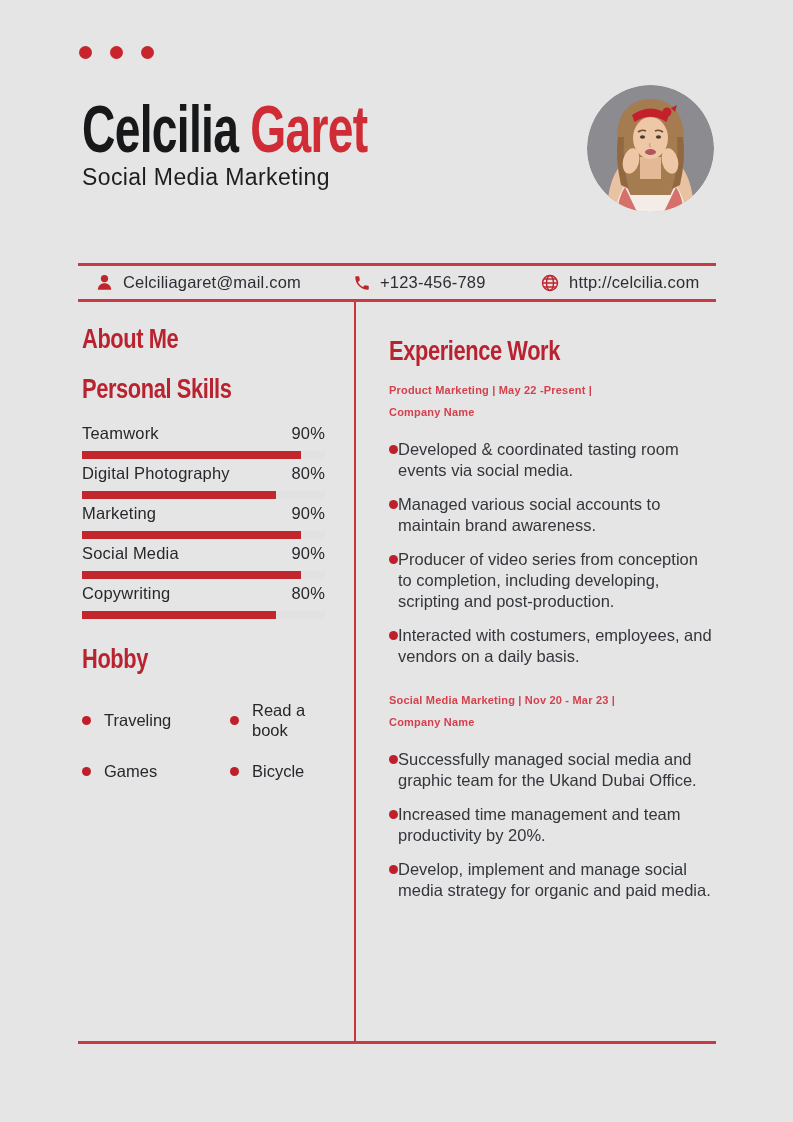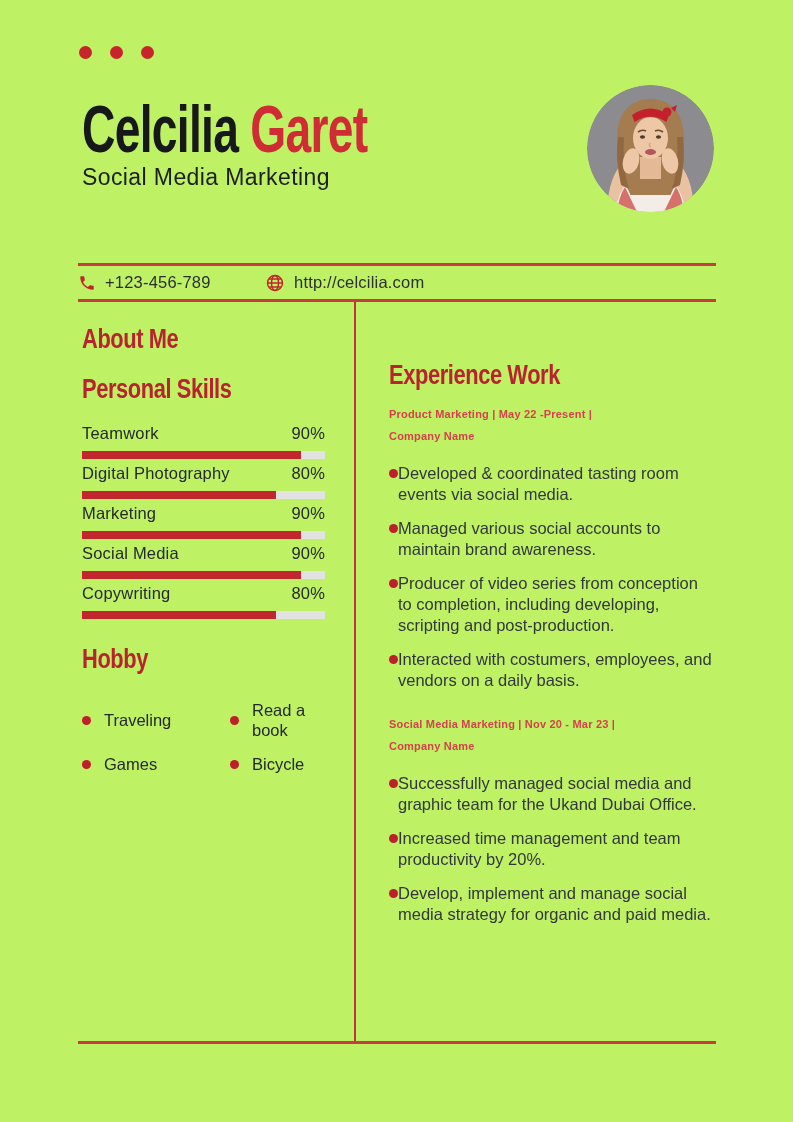--- a/index.html
+++ b/index.html
@@ -10,21 +10,21 @@
     --bar-red:#c3272e;
     --line-red:#c63b44;
     --dot-red:#c8242c;
     --track:#e2e2e2;
     --text:#33363b;
     --dark:#17181a;
   }
   *{margin:0;padding:0;box-sizing:border-box;}
   html,body{background:#fff;}
   body{font-family:"Liberation Sans",sans-serif;color:var(--text);}
-  .page{position:relative;width:793px;height:1122px;background:#bef264;overflow:hidden;}
+  .page{position:relative;width:793px;height:1122px;background:#e5e5e5;overflow:hidden;}
 
   
   .dots{position:absolute;top:46px;left:79px;display:flex;gap:18px;}
   .dot{width:13px;height:13px;border-radius:50%;background:var(--dot-red);}
 
   
   .name-block{position:absolute;top:96px;left:82px;}
   .name{font-size:66px;font-weight:800;letter-spacing:-1px;line-height:1.0;color:var(--dark);
         transform:scaleX(.70);transform-origin:left;white-space:nowrap;display:block;}
   .name .last{color:var(--name-red);}
@@ -40,37 +40,37 @@
   .c-item{display:flex;align-items:center;gap:9px;font-size:16.5px;color:#2c2e33;letter-spacing:.2px;}
   .c-item.email{margin-left:17px;width:258px;}
   .c-item.phone{width:187px;}
   .c-icon{display:flex;align-items:center;}
 
   
   .content-wrap{position:absolute;top:302px;left:78px;width:638px;height:742px;
      border-bottom:3px solid var(--line-red);display:flex;}
   .col-left{width:276px;padding:22px 0 0 4px;}
   .v-divider{width:2px;background:#c5343c;}
-  .col-right{flex:1;padding:22px 0 0 33px;margin-top:36px;}
+  .col-right{flex:1;padding:34px 0 0 33px;}
 
   h2.sec{font-size:28px;font-weight:800;letter-spacing:-.5px;color:var(--heading-red);
      transform:scaleX(.78);transform-origin:left;white-space:nowrap;line-height:1.05;}
 
   .about-body{margin-top:15px;width:252px;font-size:16.5px;line-height:21px;color:var(--text);}
 
   .skills-head{margin-top:21px;}
   .skills{margin-top:19px;}
   .skill{width:243px;margin-bottom:4px;}
   .skill-top{display:flex;justify-content:space-between;align-items:baseline;
      font-size:16.5px;color:#26282c;line-height:20px;margin-bottom:8px;letter-spacing:.2px;}
   .bar{height:8px;background:var(--track);}
   .bar-fill{height:100%;background:var(--bar-red);}
 
   .hobby-head{margin-top:25px;}
-  .hobby-grid{margin-top:27px;display:grid;grid-template-columns:148px 1fr;row-gap:14px;width:252px;}
+  .hobby-grid{margin-top:27px;display:grid;grid-template-columns:148px 1fr;row-gap:21px;width:252px;}
   .hobby-item{display:flex;align-items:center;gap:13px;font-size:16.5px;color:#26282c;line-height:20px;}
   .h-bullet{flex:0 0 9px;width:9px;height:9px;border-radius:50%;background:var(--bullet-red);}
 
   .job-title{margin-top:14px;font-size:11px;line-height:22px;font-weight:600;
      color:var(--job-red);letter-spacing:.2px;}
   .job-title.second{margin-top:22px;}
   .bullets{margin-top:16px;}
   .bullet{display:flex;margin-bottom:13px;max-width:327px;}
   .b-dot{flex:0 0 9px;width:9px;height:9px;border-radius:50%;background:var(--bullet-red);margin-top:6px;}
   .b-text{font-size:16.5px;line-height:21px;color:var(--text);}
@@ -120,20 +120,29 @@
       <ellipse cx="71.5" cy="52" rx="2.6" ry="1.8" fill="#4a3a30"></ellipse>
       <path d="M63 58 q-1.5 3 1 4" stroke="#d6a37f" stroke-width="1.4" fill="none"></path>
       <ellipse cx="63.5" cy="67" rx="5.5" ry="3" fill="#b2555c"></ellipse>
 
       <ellipse cx="44" cy="76" rx="8" ry="13" fill="#eec7a7" transform="rotate(14 44 76)"></ellipse>
       <ellipse cx="83" cy="76" rx="8" ry="13" fill="#eec7a7" transform="rotate(-14 83 76)"></ellipse>
     </svg>
   </div>
 
   <div class="contact-bar">
+    <div class="c-item email">
+      <span class="c-icon">
+        <svg width="19" height="19" viewBox="0 0 24 24" fill="#c2242e">
+            <circle cx="12" cy="7" r="4.6"></circle>
+            <path d="M3.5 21c.4-5 3.8-8 8.5-8s8.1 3 8.5 8z"></path>
+          </svg>
+      </span>
+      <span>Celciliagaret@mail.com</span>
+    </div>
     <div class="c-item phone">
       <span class="c-icon">
         <svg width="18" height="18" viewBox="0 0 24 24" fill="#c2242e">
             <path d="M6.6 10.8c1.5 3 3.6 5.1 6.6 6.6l2.2-2.2c.3-.3.7-.4 1-.2 1.1.4 2.3.6 3.6.6.6 0 1 .4 1 1V20c0 .6-.4 1-1 1C10.6 21 3 13.4 3 4c0-.6.4-1 1-1h3.5c.6 0 1 .4 1 1 0 1.2.2 2.4.6 3.6.1.3 0 .7-.2 1l-2.3 2.2z"></path>
           </svg>
       </span>
       <span>+123-456-789</span>
     </div>
     <div class="c-item web">
       <span class="c-icon">

